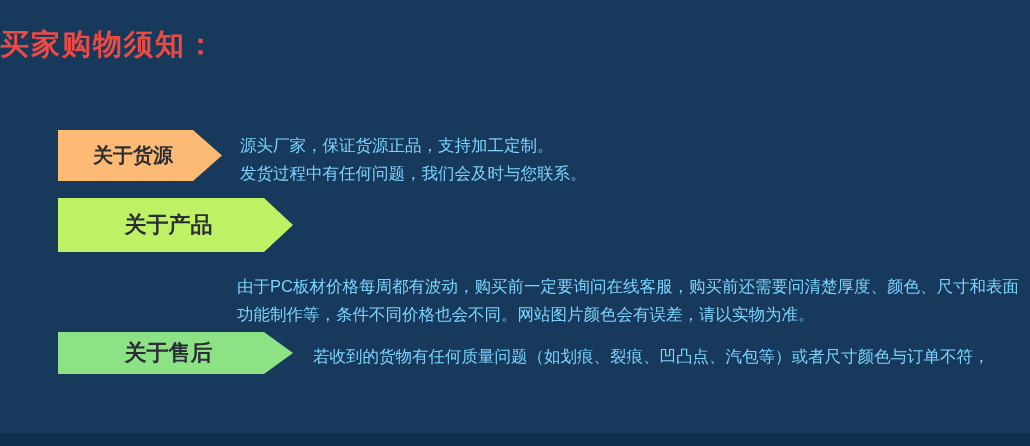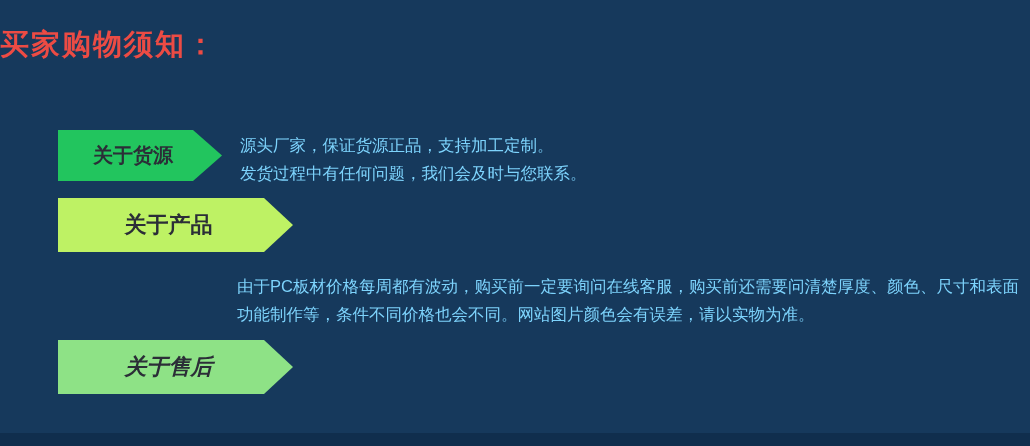--- a/index.html
+++ b/index.html
@@ -31,21 +31,21 @@
     clip-path:polygon(0 0, calc(100% - 29px) 0, 100% 50%, calc(100% - 29px) 100%, 0 100%);
     color:#2b2e37;
     font-weight:bold;
     padding-right:14px;
     box-sizing:border-box;
   }
   .arrow .lbl{white-space:nowrap;}
   .arrow-1{left:58px;top:130px;width:164px;height:51px;font-size:20px;}
   .arrow-2{left:58px;top:198px;width:235px;height:54px;font-size:22px;}
   .arrow-3{left:58px;top:270px;width:164px;height:51px;font-size:20px;}
-  .arrow-4{left:58px;top:340px;width:235px;height:54px;font-size:22px;font-style:italic;}
+  .arrow-4{left:58px;top:332px;width:235px;height:42px;font-size:22px;}
   .notice-text{
     position:absolute;
     color:#7dd3fc;
     font-size:16.5px;
     line-height:28px;
     white-space:nowrap;
   }
   .text-1{left:240px;top:131px;}
   .text-2{left:313px;top:200px;}
   .text-3{left:237px;top:272px;}
@@ -57,37 +57,38 @@
     background:#102e4d;
   }
 </style>
 </head>
 <body>
 
 <div class="stage">
 
   <div class="page-title" style="color: rgb(236, 75, 68);">买家购物须知：</div>
 
-  <div class="arrow arrow-1" style="background: #22c55e;">
+  <div class="arrow arrow-1" style="background: #fdba74;">
     <span class="lbl">关于货源</span>
   </div>
   <div class="notice-text text-1">
     <div>源头厂家，保证货源正品，支持加工定制。</div>
     <div>发货过程中有任何问题，我们会及时与您联系。</div>
   </div>
 
   <div class="arrow arrow-2" style="background: #bef264;">
     <span class="lbl">关于产品</span>
   </div>
 
   <div class="notice-text text-3">
     <div>由于PC板材价格每周都有波动，购买前一定要询问在线客服，购买前还需要问清楚厚度、颜色、尺寸和表面</div>
     <div>功能制作等，条件不同价格也会不同。网站图片颜色会有误差，请以实物为准。</div>
   </div>
 
   <div class="arrow arrow-4" style="background: rgb(142, 226, 134);">
     <span class="lbl">关于售后</span>
   </div>
   <div class="notice-text text-4">
+    <div>若收到的货物有任何质量问题（如划痕、裂痕、凹凸点、汽包等）或者尺寸颜色与订单不符，</div>
   </div>
 
   <div class="footer-strip"></div>
 </div>
 
 </body></html>

